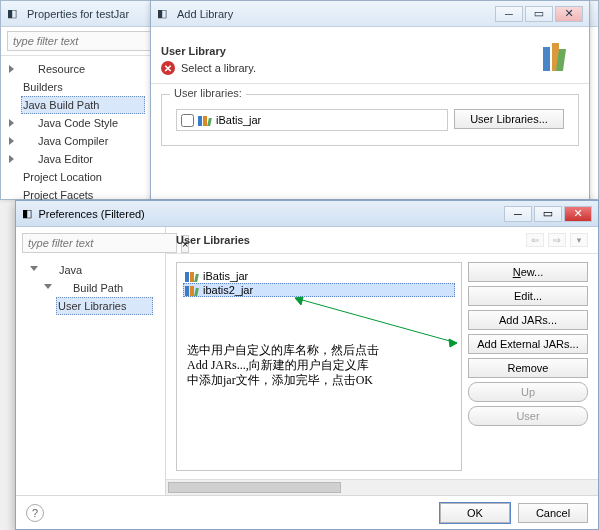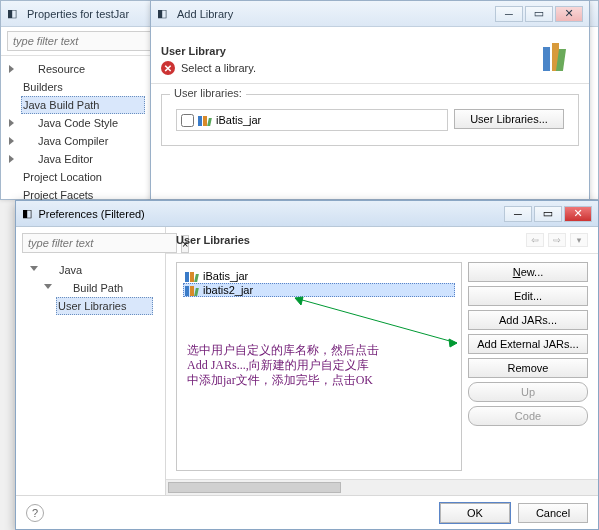--- a/index.html
+++ b/index.html
@@ -55,21 +55,21 @@
 .lib-item { display:flex; align-items:center; gap:4px; padding:1px 2px; cursor:pointer; }
 .lib-item.selected { background:#cfe3ff; border:1px dotted #5a85c8; padding:0 1px; }
 .books-icon { width:14px; height:12px; display:inline-block; position:relative; }
 .books-icon::before, .books-icon::after { content:''; position:absolute; bottom:0; width:4px; height:10px; }
 .books-icon::before { left:0; background:#3a7bc8; }
 .books-icon::after { left:5px; background:#d88a2a; }
 .books-icon span { position:absolute; left:10px; bottom:0; width:3px; height:8px; background:#5aa65a; transform:skewX(-12deg); }
 .btn-col { display:flex; flex-direction:column; gap:4px; width:120px; }
 .prefs-footer { height:34px; border-top:1px solid #d9d9d9; display:flex; align-items:center; padding:0 10px; gap:8px; }
 .help-icon { width:18px; height:18px; border:1px solid #aaa; border-radius:50%; display:flex; align-items:center; justify-content:center; color:#666; cursor:pointer; }
-.annot { position:absolute; left:10px; top:80px; color:#701a75; font-family:SimSun, serif; font-size:12px; line-height:15px; pointer-events:none; white-space:pre; }
+.annot { position:absolute; left:10px; top:80px; color:#000000; font-family:SimSun, serif; font-size:12px; line-height:15px; pointer-events:none; white-space:pre; }
 .arrow-line { position:absolute; stroke:#009933; fill:#009933; pointer-events:none; }
 .scroll-h { height:16px; background:#f0f0f0; border-top:1px solid #ddd; display:flex; }
 .scroll-thumb { width:40%; background:#d0d0d0; border:1px solid #b8b8b8; margin:2px; }
 </style>
 </head>
 <body>
 
 <div class="win-props">
   <div class="titlebar">
     <span class="icon-slot">◧</span>
@@ -216,21 +216,21 @@
             <polygon points="280,80 272,76 273,84" fill="#009933"></polygon>
           </svg>
         </div>
         <div class="btn-col">
           <div class="btn"><u>N</u>ew...</div>
           <div class="btn">Edit...</div>
           <div class="btn">Add JARs...</div>
           <div class="btn">Add External JARs...</div>
           <div class="btn">Remove</div>
           <div class="btn disabled">Up</div>
-          <div class="btn disabled">Code</div>
+          <div class="btn disabled">User</div>
         </div>
       </div>
       <div class="scroll-h">
           <div class="scroll-thumb"></div>
         </div>
     </div>
   </div>
   <div class="prefs-footer">
     <div class="help-icon">?</div>
     <div style="flex:1"></div>

